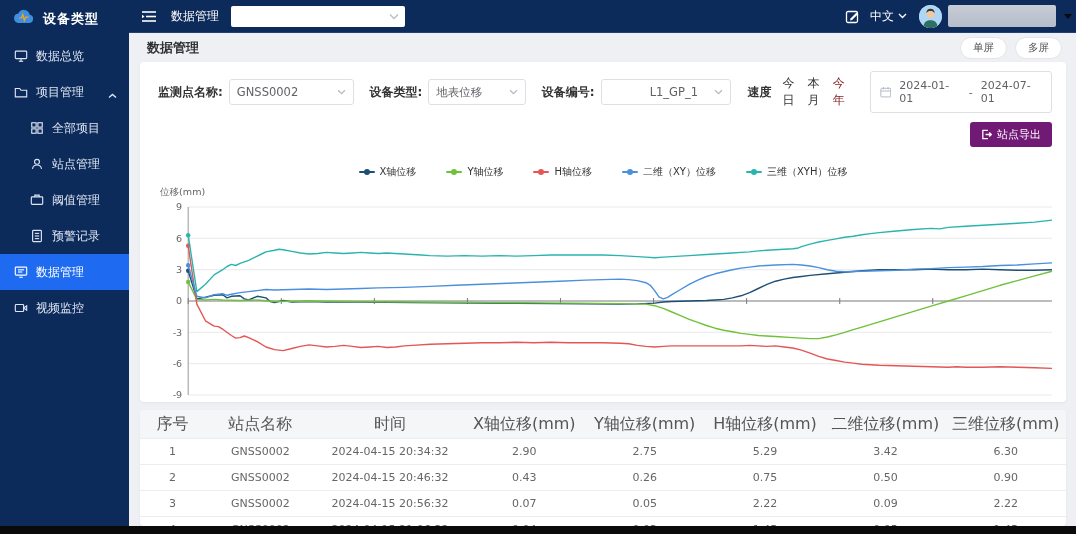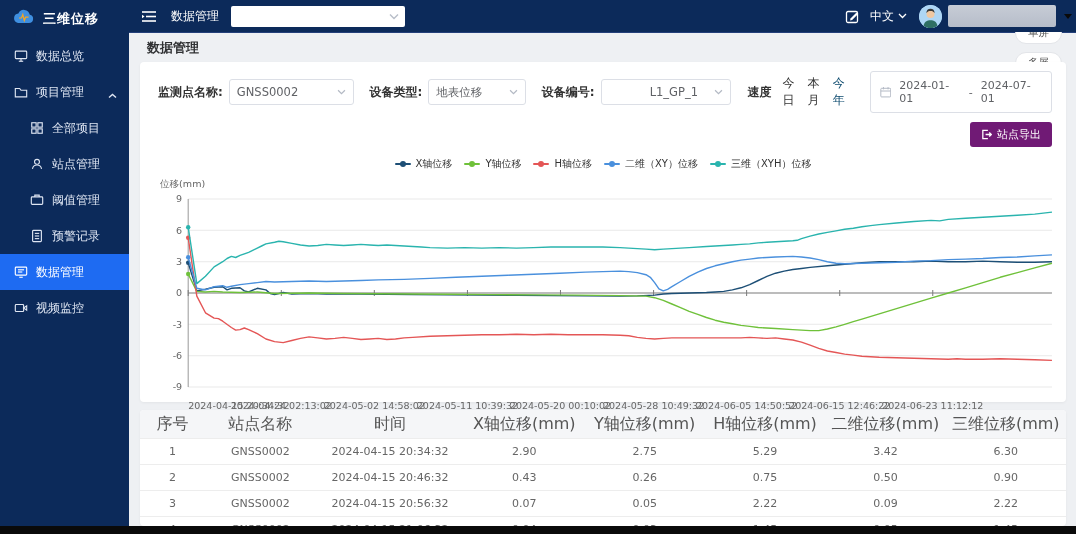--- a/index.html
+++ b/index.html
@@ -27,50 +27,50 @@
   #topbar .spacer{flex:1;}
   #topbar .edit-ic{display:inline-flex;cursor:pointer;margin-right:10px;}
   #topbar .lang{color:#fff;font-size:12px;display:flex;align-items:center;gap:4px;cursor:pointer;margin-right:12px;}
   #avatar{width:23px;height:23px;border-radius:50%;background:#aed6f5;overflow:hidden;margin-right:6px;flex:0 0 23px;cursor:pointer;}
   #username-box{width:108px;height:22px;background:linear-gradient(#c7ccd6,#b6bdc9);border-radius:2px;margin-right:8px;}
   #topbar .user-caret{margin-right:4px;display:inline-flex;}
 
   
   #title-strip{position:absolute;left:129px;top:32px;right:0;height:30px;display:flex;align-items:center;border-top:1px solid #24407a;}
   #page-title{font-size:13px;color:#303133;margin-left:18px;font-weight:bold;}
-  #screen-btns{margin-left:auto;margin-right:14px;display:flex;gap:8px;flex-direction:column;}
+  #screen-btns{margin-left:auto;margin-right:14px;display:flex;gap:8px;}
   .pill-btn{background:#fff;border:1px solid #e3e5e9;border-radius:11px;font-size:10.5px;color:#555;padding:3px 12px;cursor:pointer;}
 
   
   .card{position:absolute;left:140px;right:10px;background:#fff;border-radius:4px;box-shadow:0 1px 3px rgba(0,0,0,.05);}
   #card-chart{top:62px;height:340px;}
   #card-table{top:410px;height:116px;overflow:hidden;}
 
   
   #filter-row{display:flex;align-items:center;padding:9px 14px 0 18px;font-size:12px;color:#333;}
   .f-label{margin-right:6px;white-space:nowrap;font-weight:bold;}
   .sel{height:24px;border:1px solid #dcdfe6;border-radius:3px;display:flex;align-items:center;justify-content:space-between;padding:0 7px;color:#606266;cursor:pointer;margin-right:16px;background:#fff;}
   .sel .sel-val{font-size:11.5px;}
   .sel svg{width:9px;height:6px;stroke:#b3b9c4;fill:none;stroke-width:1.4;margin-left:8px;}
   #sel-point{width:112px;}
   #sel-type{width:84px;}
   #sel-no{width:76px;padding-left:48px;}
   #speed-label{margin-right:11px;}
   #filter-right{margin-left:auto;display:flex;align-items:center;gap:14px;}
   .quick{font-size:12px;color:#333;cursor:pointer;}
-  .quick.active{color:#0c4a6e;}
+  .quick.active{color:#7f1d1d;}
   #date-box{height:24px;border:1px solid #dcdfe6;border-radius:3px;display:flex;align-items:center;padding:8px 9px;gap:8px;color:#606266;font-size:11px;cursor:pointer;}
   #date-box svg{width:12px;height:12px;stroke:#b3b9c4;fill:none;stroke-width:1.2;}
 
   #export-row{display:flex;justify-content:flex-end;padding:9px 14px 0 0;}
   #export-btn{background:#701a75;color:#fff;border:none;border-radius:3px;font-size:11px;height:25px;padding:0 11px;display:flex;align-items:center;gap:5px;cursor:pointer;}
   #export-btn svg{width:11px;height:11px;stroke:#fff;fill:none;stroke-width:1.4;}
 
   
-  #legend{display:flex;justify-content:center;align-items:center;gap:12px;margin-top:8px;height:18px;}
+  #legend{display:flex;justify-content:center;align-items:center;gap:30px;margin-top:16px;height:18px;}
   .lg-item{display:flex;align-items:center;gap:5px;font-size:10px;color:#333;cursor:pointer;}
   .lg-marker{width:16px;height:2px;position:relative;border-radius:1px;}
   .lg-marker i{position:absolute;left:5px;top:-2px;width:6px;height:6px;border-radius:50%;display:block;}
 
   
   #chart-wrap{padding:2px 6px 0 6px;}
   #chart-svg{display:block;width:100%;height:254px;}
 
   
   table{width:100%;border-collapse:collapse;table-layout:fixed;}
@@ -87,21 +87,21 @@
 <div id="app">
 
   <aside id="sidebar">
     <div id="logo">
       <span>
         <svg width="24" height="18" viewBox="0 0 24 18">
           <path d="M6 15h11a4.2 4.2 0 0 0 .8-8.3A6 6 0 0 0 6.4 5.5 4.8 4.8 0 0 0 6 15z" fill="#3f8fe0"></path>
           <polyline points="7,10 9.5,10 10.8,6.5 12.3,12.5 13.6,9.2 16.5,9.2" fill="none" stroke="#f5a623" stroke-width="1.2"></polyline>
         </svg>
       </span>
-      <span class="logo-text">三维位移</span>
+      <span class="logo-text">设备类型</span>
     </div>
     <nav id="sidebar-menu">
         <div class="menu-item">
           <span class="mi-icon">
             <svg viewBox="0 0 16 16">
               <rect x="1.5" y="2.5" width="13" height="8.5" rx="1"></rect>
               <line x1="5.5" y1="14" x2="10.5" y2="14"></line>
               <line x1="8" y1="11" x2="8" y2="14"></line>
             </svg>
           </span>

